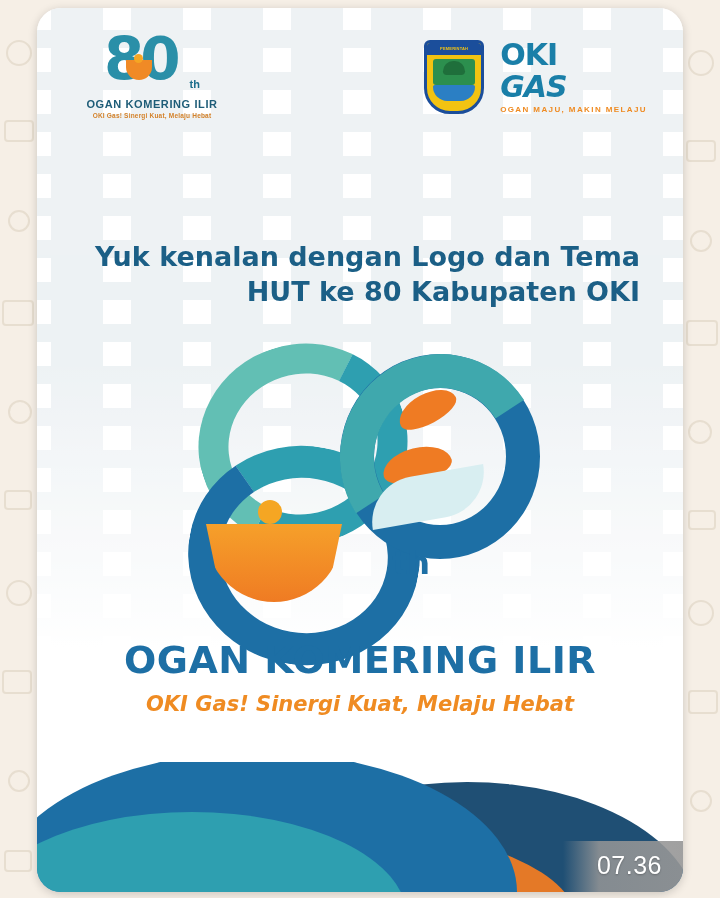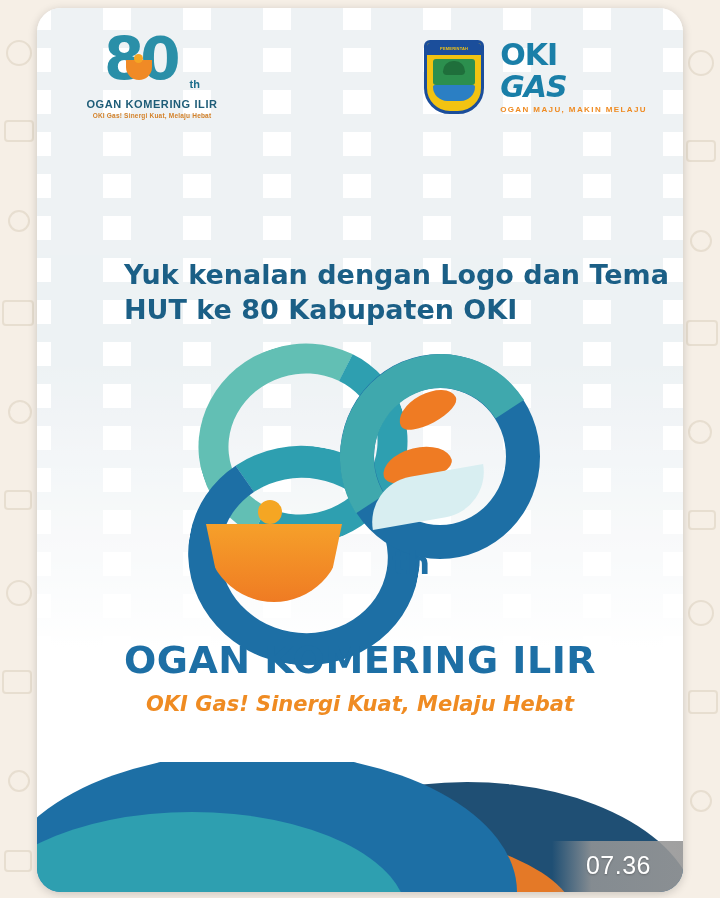--- a/index.html
+++ b/index.html
@@ -211,29 +211,28 @@
     color: #ef8b22;
     letter-spacing: 1.4px;
     margin-top: 4px;
   }
 
   
   .headline {
     position: absolute;
     left: 50%;
     transform: translateX(-50%);
-    top: 250px;
+    top: 232px;
     width: 560px;
-    text-align: left;
+    text-align: right;
     color: #1b5f86;
     font-size: 27px;
     font-weight: 700;
     line-height: 1.28;
     font-family: "DejaVu Sans", sans-serif;
-    margin-left: 44px;
   }
 
   
   .bigart {
     position: absolute;
     left: 50%;
     transform: translateX(-50%);
     top: 320px;
     width: 360px;
     height: 300px;
@@ -416,21 +415,21 @@
     height: 150px;
     background: #2e9fb0;
     border-radius: 50% 50% 0 0 / 70% 70% 0 0;
   }
 
   
   .time-chip {
     position: absolute;
     right: 0;
     bottom: 0;
-    padding: 10px 32px 12px 34px;
+    padding: 10px 21px 12px 34px;
     background: linear-gradient(90deg, rgba(130,130,130,.0), rgba(150,150,150,.85) 30%, rgba(150,150,150,.9));
     color: #ffffff;
     font-size: 25px;
     font-weight: 500;
     letter-spacing: .5px;
     font-family: "Liberation Sans", sans-serif;
     text-shadow: 0 1px 2px rgba(0,0,0,.25);
   }
 </style>
 </head>

